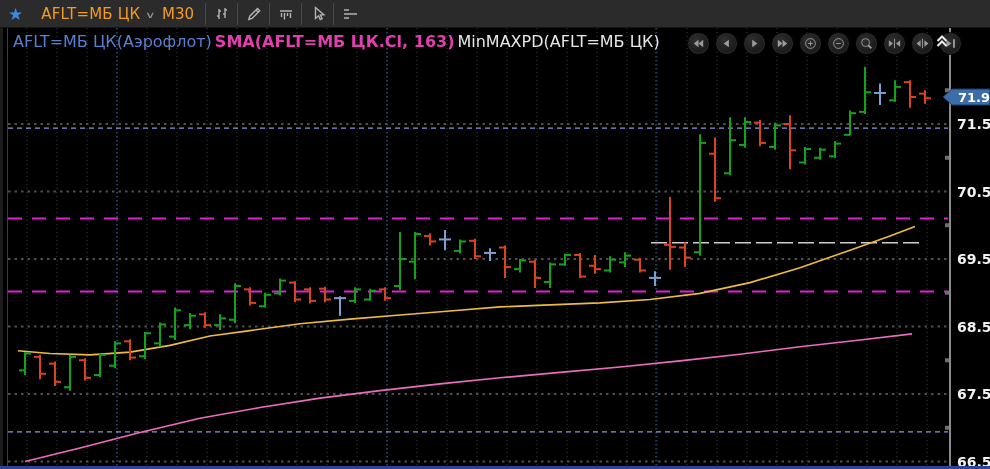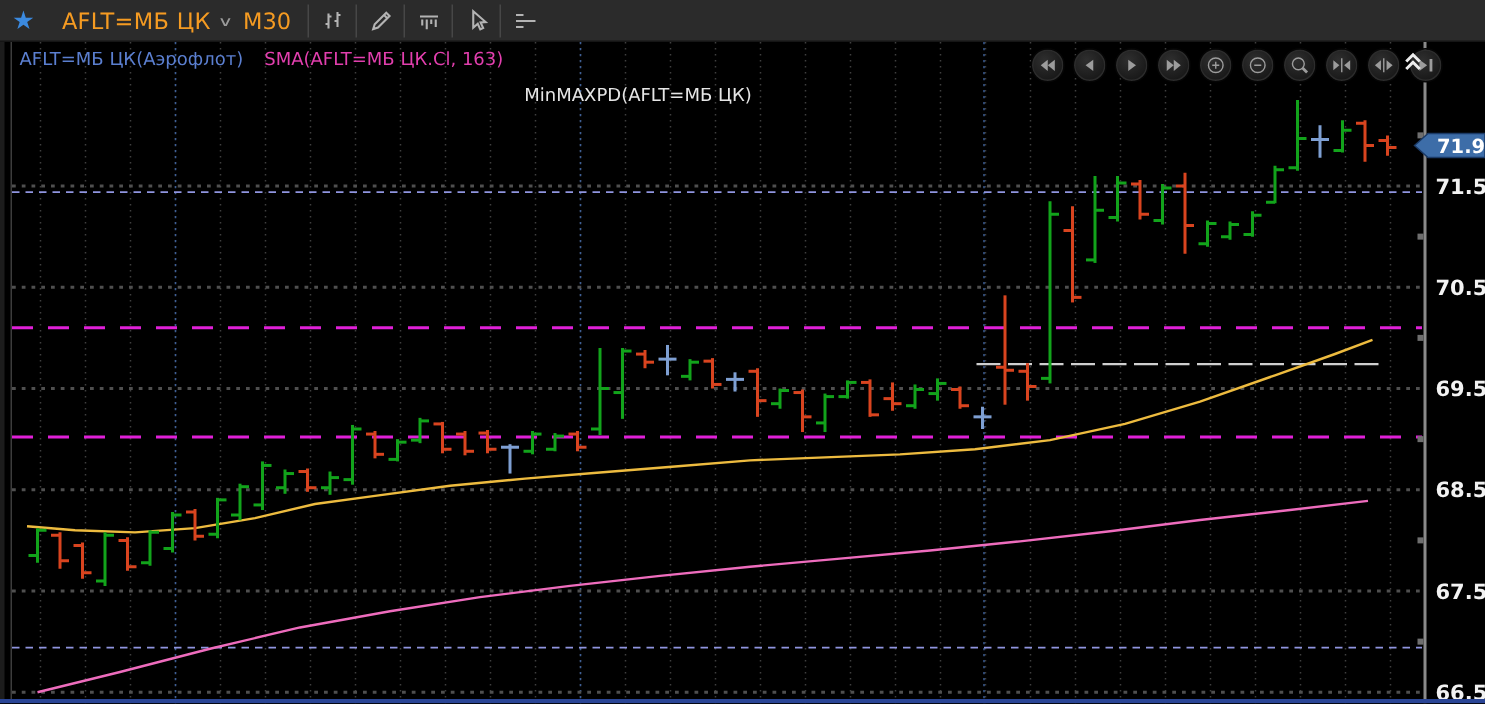--- a/index.html
+++ b/index.html
@@ -11,21 +11,21 @@
   .star{font-size:17px;color:#3b8ae0;margin:0 6px 0 8px;line-height:28px;}
   .ticker{font-size:15px;color:#f59b22;letter-spacing:.2px;cursor:default;}
   .chev-dn{font-size:9px;color:#9a9a9a;margin:2px 8px 0 7px;transform:scaleX(1.6);display:inline-block;}
   .tf{font-size:15px;color:#f59b22;margin-right:10px;}
   .tb-sep{width:1px;height:22px;background:#474747;margin:0 1px;}
   .tool{width:29px;height:24px;display:flex;align-items:center;justify-content:center;cursor:pointer;}
   .tool svg{stroke:#b3b3b3;fill:none;stroke-width:1.4;}
   
   #panel{position:absolute;top:28px;left:0;width:990px;height:441px;background:#000;}
   #chart-svg{position:absolute;top:0;left:0;}
-  #legend{position:absolute;top:4px;left:13px;display:flex;gap:14px;font-size:12px;white-space:nowrap;}
+  #legend{position:absolute;top:4px;left:13px;display:flex;gap:3px;font-size:16px;white-space:nowrap;}
   .legend-item{cursor:default;}
   #navbar{position:absolute;top:4px;left:687px;display:flex;gap:5px;}
   .nav-btn{width:21px;height:21px;border-radius:50%;background:radial-gradient(circle at 40% 35%,#2f2f2f,#101010);
     border:1px solid #050505;box-shadow:inset 0 0 0 1px #2c2c2c;display:flex;align-items:center;justify-content:center;cursor:pointer;}
   .nav-btn svg{display:block;}
   .nav-glyph{fill:#9c9c9c;}
   .nav-stroke{stroke:#9c9c9c;fill:none;}
   #collapse{position:absolute;top:5px;left:934px;width:16px;height:16px;cursor:pointer;}
 </style>
 </head>
@@ -313,22 +313,22 @@
         <text x="957" y="303.5" fill="#f2f2f2" font-size="14" font-weight="bold" font-family="DejaVu Sans, sans-serif">68.5</text>
         <text x="957" y="371" fill="#f2f2f2" font-size="14" font-weight="bold" font-family="DejaVu Sans, sans-serif">67.5</text>
         <text x="957" y="438.5" fill="#f2f2f2" font-size="14" font-weight="bold" font-family="DejaVu Sans, sans-serif">66.5</text>
         <polygon points="943,68.99999999999962 952,60.999999999999616 990,60.999999999999616 990,76.99999999999962 952,76.99999999999962" fill="#3d6da8" stroke="#1b3a66"></polygon>
         <text x="958" y="73.99999999999962" fill="#ffffff" font-size="13" font-weight="bold" font-family="DejaVu Sans, sans-serif">71.9</text>
         <rect x="0" y="438" width="990" height="3" fill="#2a4596"></rect>
       </svg>
 
     <div id="legend">
       <span class="legend-item" style="color: rgb(91, 127, 208);">AFLT=МБ ЦК(Аэрофлот)</span>
-      <span class="legend-item" style="color: rgb(226, 63, 174);">SMA(AFLT=МБ ЦК.Cl, 163)</span>
-      <span class="legend-item" style="color: rgb(230, 230, 230); margin-top: 24px;">MinMAXPD(AFLT=МБ ЦК)</span>
+      <span class="legend-item" style="color: rgb(226, 63, 174); font-weight: bold;">SMA(AFLT=МБ ЦК.Cl, 163)</span>
+      <span class="legend-item" style="color: rgb(230, 230, 230);">MinMAXPD(AFLT=МБ ЦК)</span>
     </div>
 
     <div id="navbar">
       <span class="nav-btn">
         <svg width="15" height="15" viewBox="0 0 16 16">
             <polygon class="nav-glyph" points="8,4 3,8 8,12"></polygon>
             <polygon class="nav-glyph" points="13,4 8,8 13,12"></polygon>
           </svg>
         </span>
       <span class="nav-btn">

